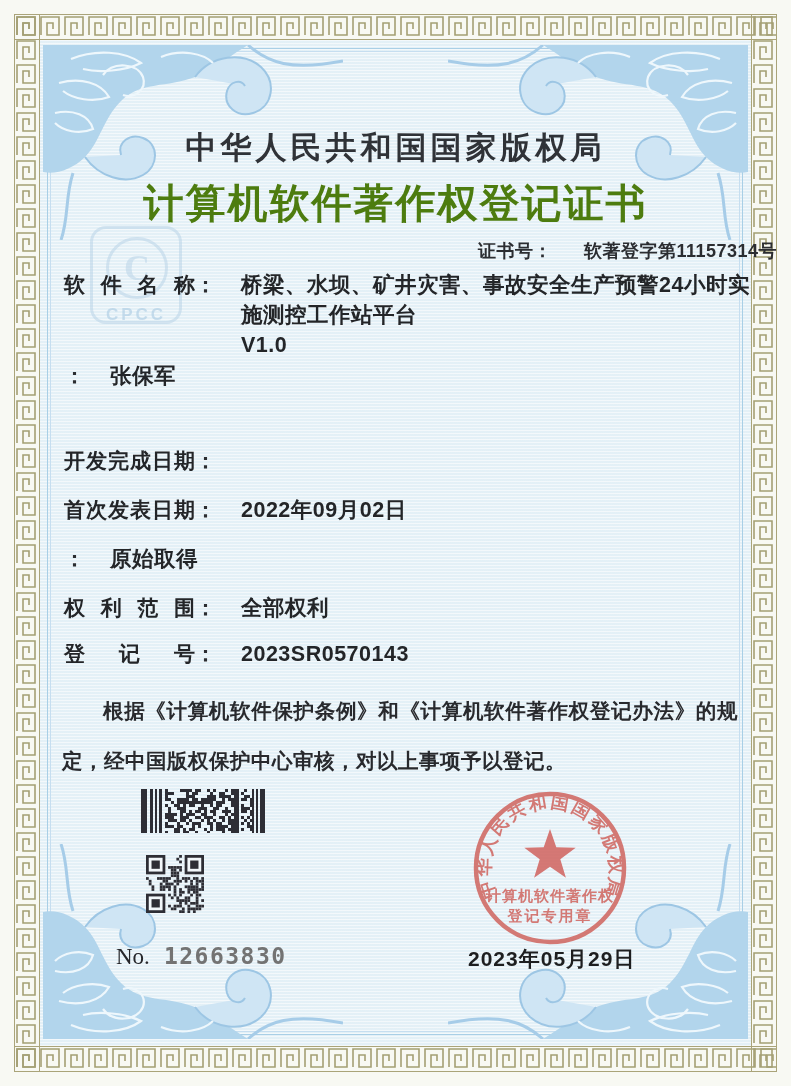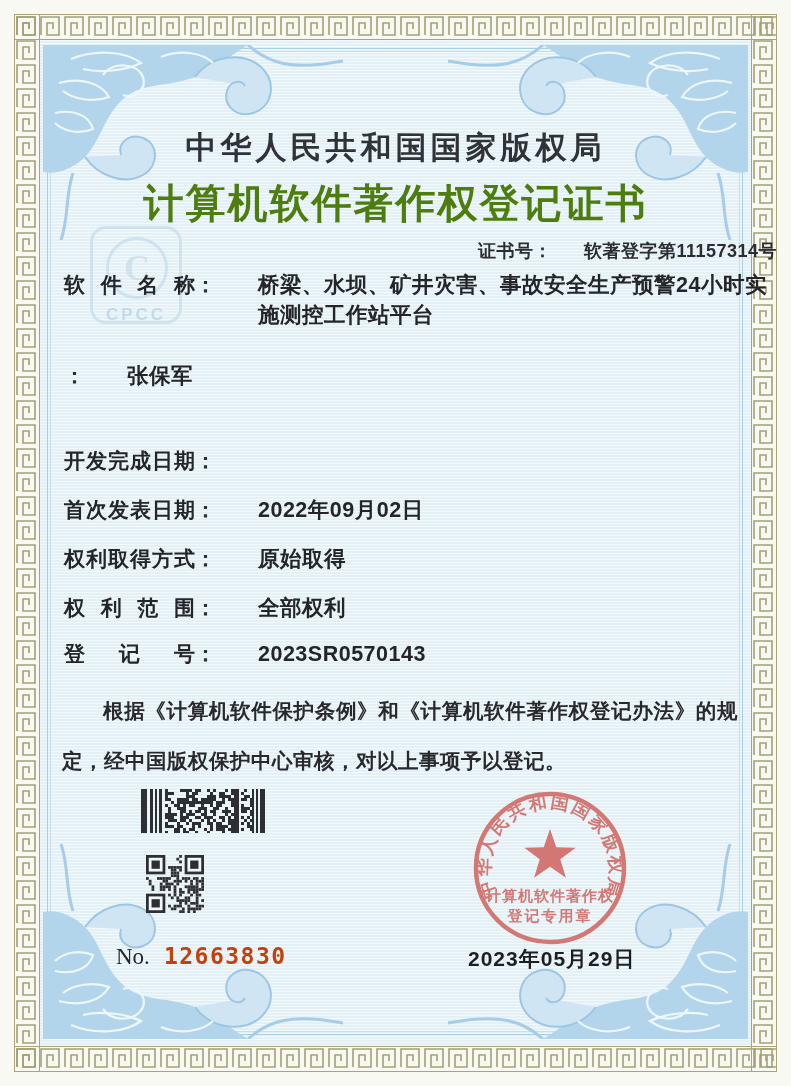--- a/index.html
+++ b/index.html
@@ -48,21 +48,21 @@
   .certno .val { margin-left:32px; }
 
   .row { position:absolute; left:64px; display:flex; align-items:flex-start; z-index:2; }
   .row .lbl {
     display:inline-block; width:131px; font-size:21px; font-weight:700;
     text-align:justify; text-align-last:justify; color:#232528; line-height:30px;
     white-space:nowrap;
   }
   .row .colon { font-size:21px; font-weight:700; line-height:30px; }
   .row .val {
-    margin-left:42px; font-size:21.5px; font-weight:600; color:#232528;
+    margin-left:25px; font-size:21.5px; font-weight:600; color:#232528;
     line-height:30px; letter-spacing:.5px;
   }
   .r0 { top:270px; } .r1 { top:361px; } .r2 { top:446px; }
   .r3 { top:495px; } .r4 { top:544px; } .r5 { top:593px; } .r6 { top:639px; }
 
   .statement {
     position:absolute; left:62px; top:686px; width:676px; z-index:2;
     font-size:20.5px; font-weight:600; color:#28292d;
     line-height:50px; text-align:justify; text-indent:2em; letter-spacing:.5px;
   }
@@ -173,37 +173,37 @@
   <div class="certno">
     <span>证书号：</span><span class="val">软著登字第11157314号</span>
   </div>
 
   <div class="row r0">
     <span class="lbl">软件名称</span>
       <span class="colon">：</span>
     <span class="val">
       <div>桥梁、水坝、矿井灾害、事故安全生产预警24小时实</div>
       <div>施测控工作站平台</div>
+      <div>V1.0</div>
     </span>
   </div>
   <div class="row r1">
       <span class="colon">：</span>
     <span class="val">张保军</span>
   </div>
   <div class="row r2">
     <span class="lbl">开发完成日期</span>
       <span class="colon">：</span>
   </div>
   <div class="row r3">
     <span class="lbl">首次发表日期</span>
       <span class="colon">：</span>
     <span class="val">2022年09月02日</span>
   </div>
   <div class="row r4">
-    <span class="lbl">权利取得方式</span>
       <span class="colon">：</span>
     <span class="val">原始取得</span>
   </div>
   <div class="row r5">
     <span class="lbl">权利范围</span>
       <span class="colon">：</span>
     <span class="val">全部权利</span>
   </div>
   <div class="row r6">
     <span class="lbl">登记号</span>
@@ -573,17 +573,17 @@
     <path id="sealArc" d="M 36 118 A 60 60 0 1 1 140 118" fill="none"></path>
     <text font-size="18" font-weight="700" fill="#cf625c" letter-spacing="2.5" font-family="Liberation Sans, DejaVu Sans, sans-serif">
       <textPath href="#sealArc" startOffset="50%" text-anchor="middle">中华人民共和国国家版权局</textPath>
     </text>
     <polygon fill="#d0605c" points="88,49 94.3,67.3 113.7,67.7 98.3,79.3 103.9,97.8 88,86.8 72.1,97.8 77.7,79.3 62.3,67.7 81.7,67.3"></polygon>
     <text x="88" y="121" text-anchor="middle" font-size="15" font-weight="700" fill="#cf625c" letter-spacing="1" font-family="Liberation Sans, DejaVu Sans, sans-serif">计算机软件著作权</text>
     <text x="88" y="141" text-anchor="middle" font-size="15" font-weight="700" fill="#cf625c" letter-spacing="2" font-family="Liberation Sans, DejaVu Sans, sans-serif">登记专用章</text>
   </svg>
 
   <div class="serial">
-    <span class="prefix">No.</span><span class="num" style="color: #c2410c;">12663830</span>
+    <span class="prefix">No.</span><span class="num" style="color: #737373;">12663830</span>
   </div>
   <div class="issue-date">2023年05月29日</div>
 
 </div>
 
 </body></html>

